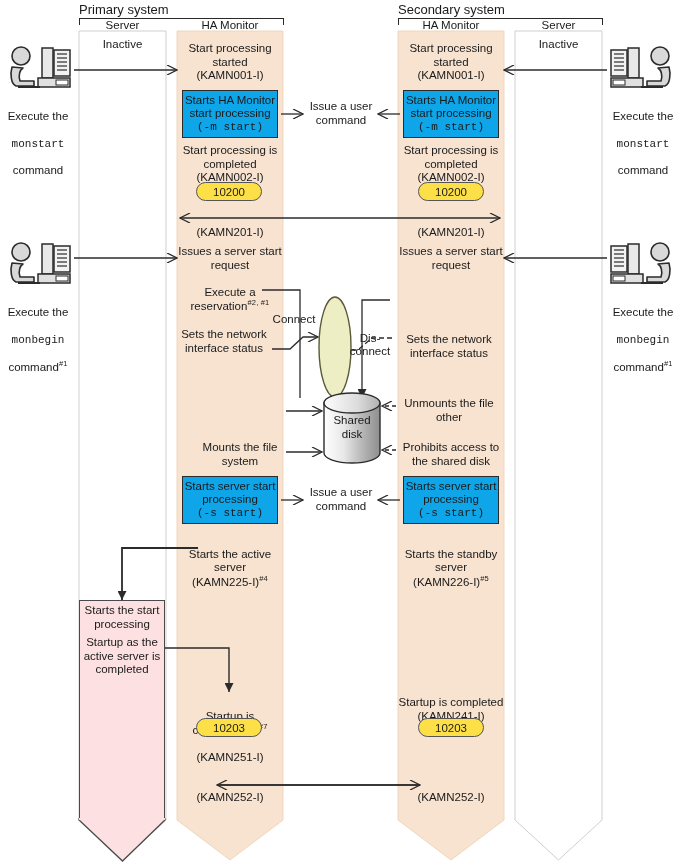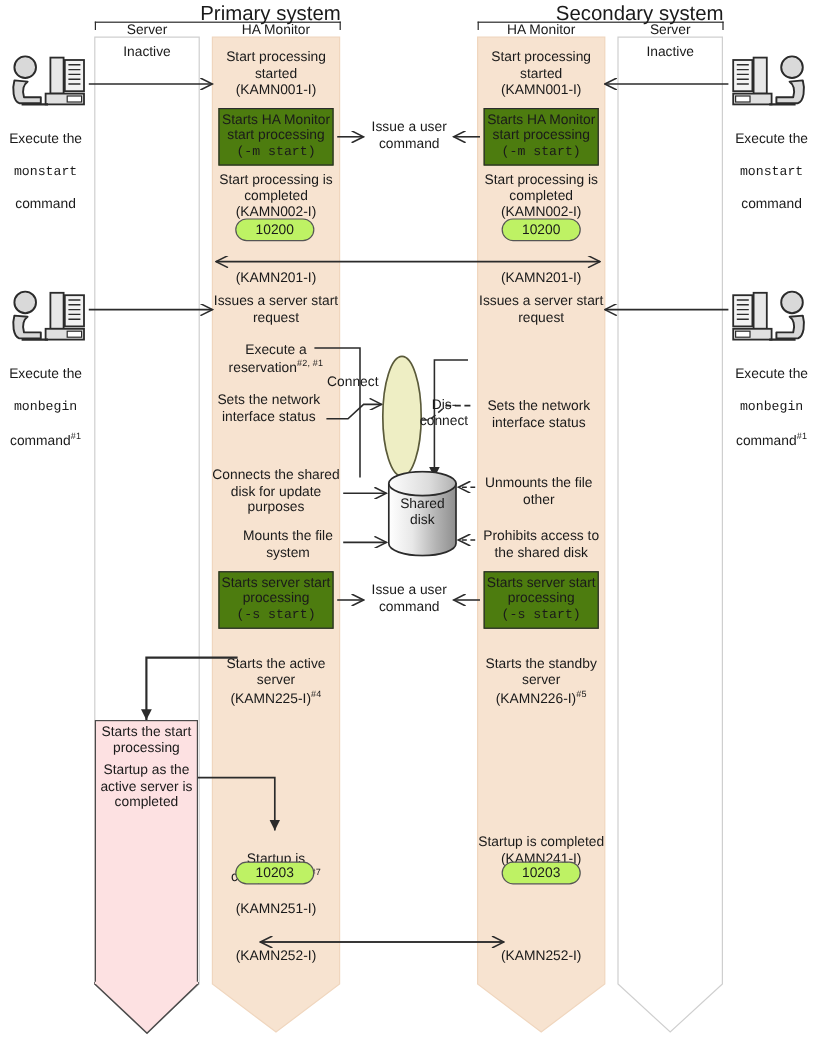--- a/index.html
+++ b/index.html
@@ -30,48 +30,48 @@
   .bracket{
     position:absolute;
     border-top:1.4px solid #2a2a2a;
     border-left:1.4px solid #2a2a2a;
     border-right:1.4px solid #2a2a2a;
     height:7px;
     box-sizing:border-box;
   }
   .grouptitle{
     position:absolute;
-    text-align:right;
-    font-size:17px;
+    text-align:left;
+    font-size:13px;
   }
   .coltitle{
     position:absolute;
     text-align:center;
     font-size:11.5px;
   }
 
   
   .boxsolid{
     position:absolute;
     box-sizing:border-box;
     border:1.6px solid #2b2b2b;
-    background:#4d7c0f;
+    background:#0ea5e9;
     display:flex;
     align-items:center;
     justify-content:center;
     text-align:center;
     font-size:11.5px;
     line-height:1.2;
   }
   .pill{
     position:absolute;
     box-sizing:border-box;
     border:1.2px solid #555;
     border-radius:11px;
-    background:#bef264;
+    background:#fde047;
     display:flex;
     align-items:center;
     justify-content:center;
     font-size:11.5px;
   }
   .pinkbox{
     position:absolute;
     box-sizing:border-box;
     border:1.3px solid #4a4a4a;
     background:#fde1e2;
@@ -296,23 +296,20 @@
   <div class="ctext" style="left:172px;top:245px;width:116px;">Issues a server start
 request</div>
   <div class="ctext" style="left:172px;top:272px;width:116px;">
     <span style="white-space:pre-line;">Execute a
 reservation</span><span class="sup">#2, #1</span>
   </div>
 
   <div class="ctext" style="left:176px;top:328px;width:96px;">Sets the network
 interface status</div>
 
-  <div class="ctext" style="left:172px;top:390px;width:116px;">Connects the shared
-disk for update
-purposes</div>
   <div class="ctext" style="left:176px;top:441px;width:128px;">Mounts the file
 system</div>
 
   <div class="boxsolid" style="left:182px;top:476px;width:96px;height:48px;flex-direction:column;">
     <span style="white-space:pre-line;">Starts server start
 processing</span>
     <span class="mono">(-s start)</span>
   </div>
 
   <div class="ctext" style="left:172px;top:534px;width:116px;">

